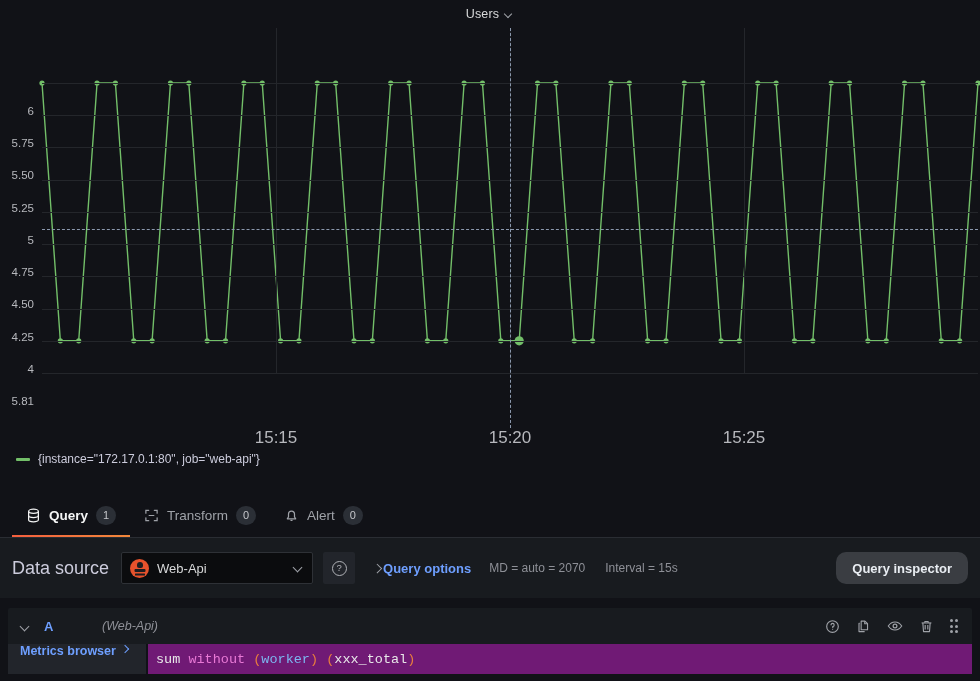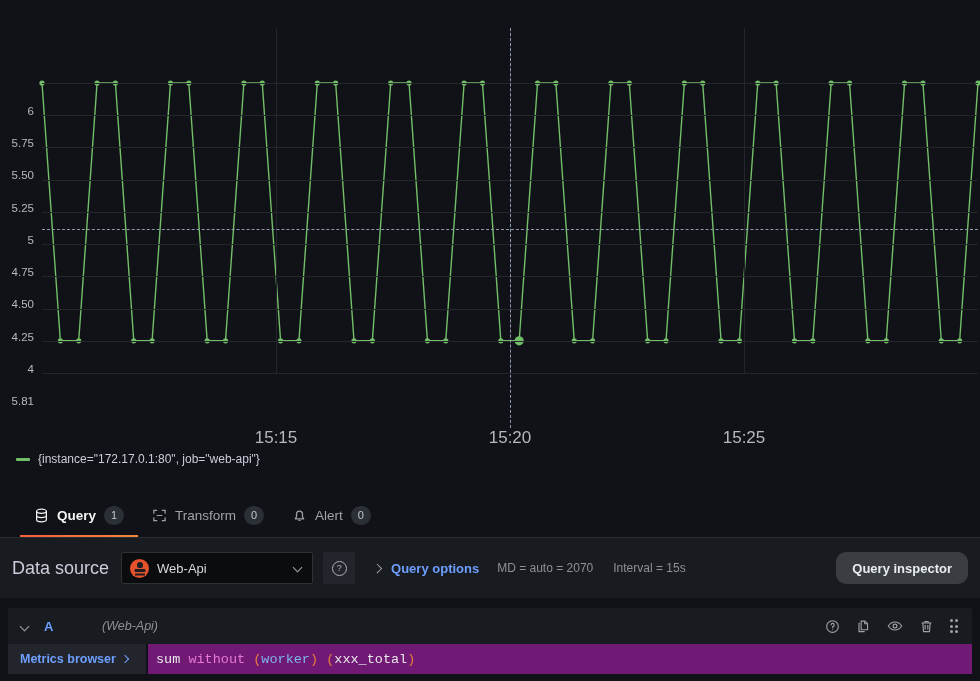--- a/index.html
+++ b/index.html
@@ -71,21 +71,21 @@
     position: absolute; left: 16px; top: 424px;
     display: flex; align-items: center; gap: 8px;
   }
   .legend-swatch { width: 14px; height: 3px; border-radius: 1px; background: #73bf69; }
   .legend-label { font-size: 12px; color: #ccccdc; }
 
   
   .tabs-bar {
     position: absolute; left: 0; top: 492px; width: 980px; height: 46px;
     background: #111217; border-bottom: 1px solid #2a2d33;
-    display: flex; align-items: flex-end; padding-left: 20px;
+    display: flex; align-items: flex-end; padding-left: 12px;
   }
   .tab {
     position: relative; display: flex; align-items: center; gap: 8px;
     height: 44px; padding: 0 14px; cursor: pointer;
   }
   .tab-label { font-size: 13.5px; color: #9fa2a8; }
   .tab.active .tab-label { color: #f4f5f5; font-weight: 600; }
   .tab.active .tab-ico { color: #f4f5f5; }
   .tab-ico { color: #9fa2a8; display: flex; align-items: center; }
   .tab-count {
@@ -132,21 +132,21 @@
   .help-btn {
     width: 32px; height: 32px; margin-left: 10px; background: #22252b;
     border-radius: 2px; display: flex; align-items: center; justify-content: center;
     cursor: pointer;
   }
   .circ-q {
     width: 15px; height: 15px; border-radius: 50%; border: 1.3px solid #b0b2b7;
     display: flex; align-items: center; justify-content: center;
     font-size: 9.5px; color: #b0b2b7; line-height: 1;
   }
-  .qopt-group { display: flex; align-items: center; gap: 8px; margin-left: 18px; cursor: pointer; }
+  .qopt-group { display: flex; align-items: center; gap: 0; margin-left: 18px; cursor: pointer; }
   .qopt-caret { width: 10px; height: 10px; position: relative; }
   .qopt-caret::before {
     content: ""; position: absolute; left: 1px; top: 2px; width: 5.5px; height: 5.5px;
     border-right: 1.4px solid #9fa2a8; border-top: 1.4px solid #9fa2a8;
     transform: rotate(45deg);
   }
   .qopt-label { font-size: 13px; color: #6e9fff; font-weight: 600; }
   .qopt-meta { font-size: 12px; color: #8e9097; margin-left: 18px; }
   .qopt-meta + .qopt-meta { margin-left: 20px; }
   .qinspect-btn {
@@ -168,21 +168,21 @@
   }
   .q-ref { font-size: 13px; color: #6e9fff; font-weight: 700; width: 58px; }
   .q-ds { font-size: 12.5px; color: #8e9097; font-style: italic; }
   .q-actions { margin-left: auto; display: flex; align-items: center; gap: 16px; padding-right: 4px; }
   .q-ico { color: #9fa2a8; display: flex; align-items: center; cursor: pointer; }
   .drag-dots { display: grid; grid-template-columns: repeat(2, 3px); gap: 2.5px; cursor: grab; }
   .drag-dots span { width: 3px; height: 3px; border-radius: 50%; background: #9fa2a8; display: block; }
 
   .query-body { display: flex; align-items: stretch; height: 30px; }
   .metrics-browser {
-    width: 140px; background: #22252b; display: flex; align-items: center;
+    width: 140px; background: #22252b; display: flex; align-items: flex-start;
     padding: 0 12px; gap: 6px; cursor: pointer; border-right: 2px solid #111217;
   }
   .mb-label { font-size: 12.5px; color: #6e9fff; font-weight: 600; }
   .mb-caret { width: 9px; height: 9px; position: relative; }
   .mb-caret::before {
     content: ""; position: absolute; left: 0px; top: 1.5px; width: 5px; height: 5px;
     border-right: 1.4px solid #6e9fff; border-top: 1.4px solid #6e9fff;
     transform: rotate(45deg);
   }
   .code-input {
@@ -192,20 +192,24 @@
   }
   .tok { white-space: pre; }
 </style>
 </head>
 <body>
 
 <div class="app">
 
   <div class="panel">
 
+    <div class="panel-header">
+      <span class="panel-title">Users</span>
+      <span class="chev-down"></span>
+    </div>
 
     <div class="plot-wrap">
 
       <div class="y-axis" id="y-axis">
           <div class="y-tick" style="top: 83px;">6</div>
           <div class="y-tick" style="top: 115.222px;">5.75</div>
           <div class="y-tick" style="top: 147.444px;">5.50</div>
           <div class="y-tick" style="top: 179.667px;">5.25</div>
           <div class="y-tick" style="top: 211.889px;">5</div>
           <div class="y-tick" style="top: 244.111px;">4.75</div>

